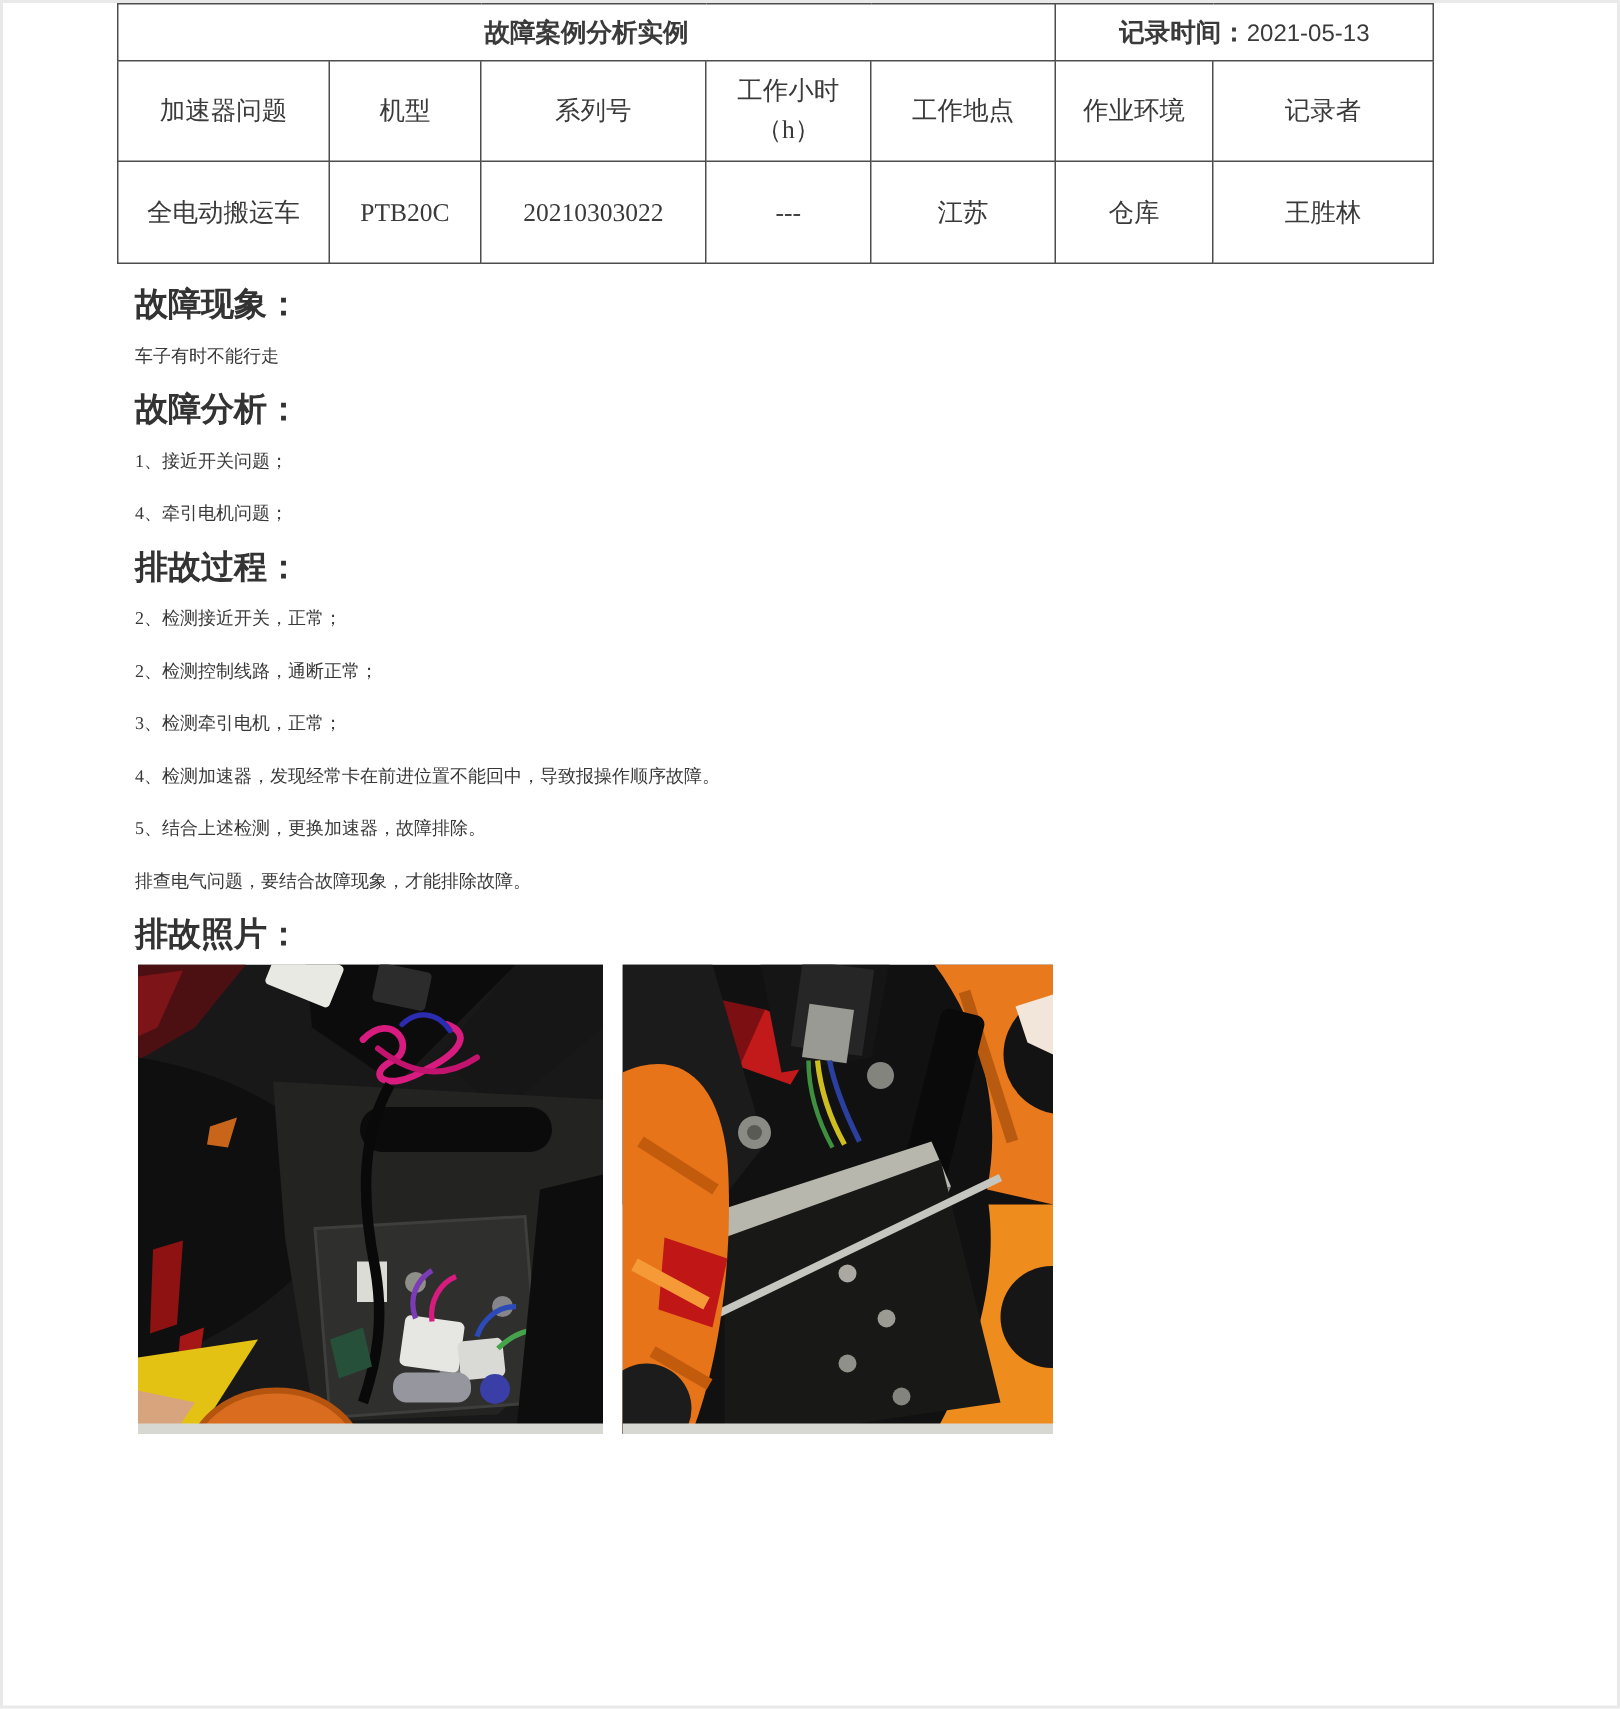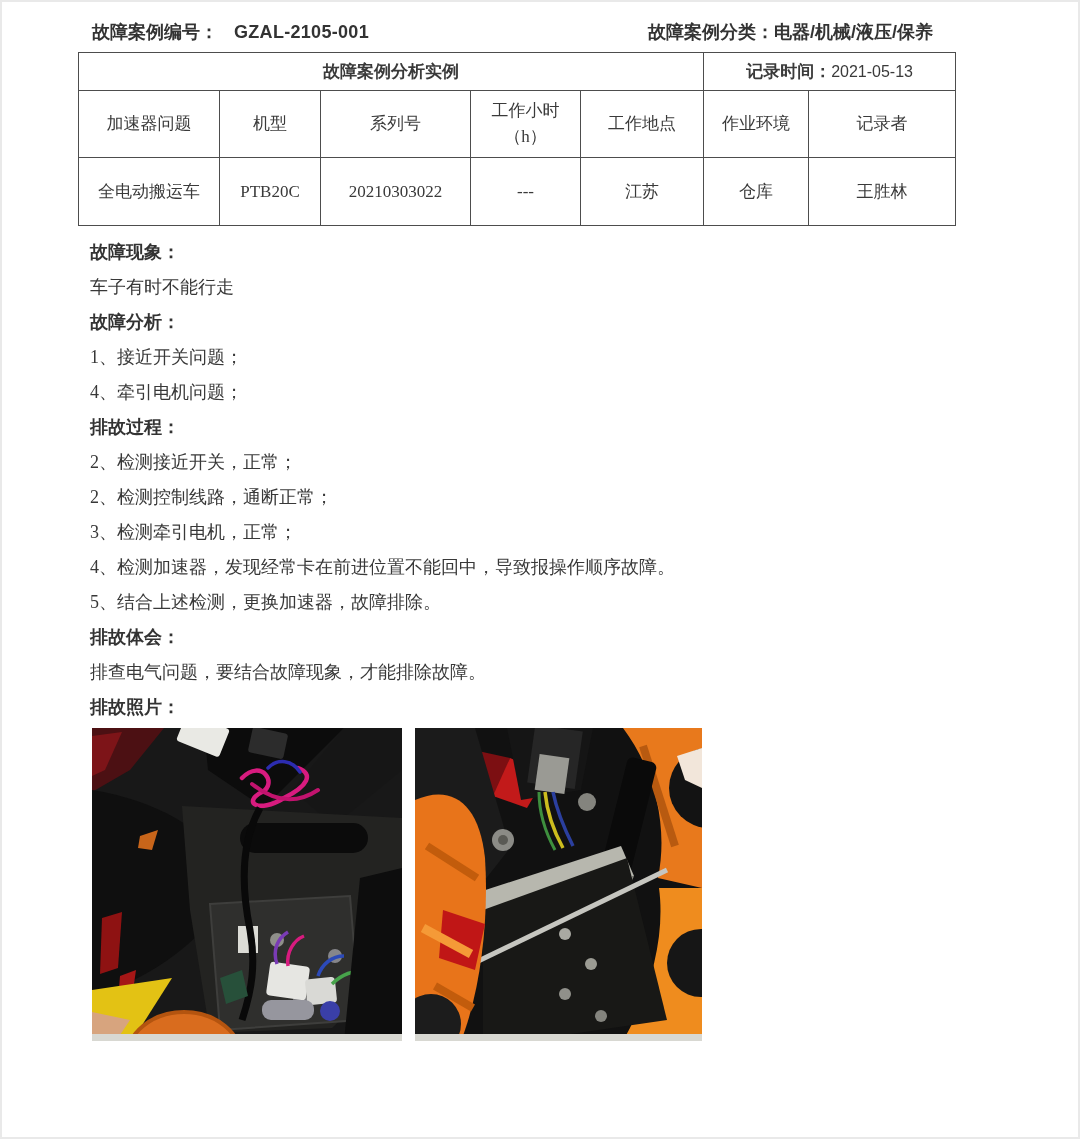--- a/index.html
+++ b/index.html
@@ -29,42 +29,34 @@
     padding:0 2px; font-weight:normal; overflow:hidden;
   }
   tr.title-row td { height:37px; font-weight:bold; font-size:17px; }
   tr.head-row th { height:66px; white-space:pre-line; line-height:26px; }
   tr.data-row td { height:67px; }
   .record-cell .lbl { font-weight:bold; }
   .record-cell .val { font-weight:normal; font-family:"Liberation Sans", sans-serif; font-size:16px; }
 
   
   .body-text { margin:9px 90px 0 88px; }
-  .body-text p { margin:0; line-height:35px; font-size:18px; }
+  .body-text p { margin:0; line-height:35px; font-size:12px; }
   .body-text p.h {
-    font-family:"Liberation Sans", sans-serif; font-weight:bold; font-size:18px; color:#333;
+    font-family:"Liberation Sans", sans-serif; font-weight:bold; font-size:22px; color:#333;
   }
 
   
   .photos { display:flex; margin:3px 0 0 90px; gap:13px; }
   .photo { display:block; }
 </style>
 </head>
 <body>
 
 <div class="page">
 
-  <div class="meta-row">
-    <div class="meta-left">
-      <span class="lbl">故障案例编号：</span><span class="val">GZAL-2105-001</span>
-    </div>
-    <div class="meta-right">
-      <span class="lbl">故障案例分类：</span><span class="val">电器/机械/液压/保养</span>
-    </div>
-  </div>
 
   <table class="case-table">
     <colgroup>
       <col style="width:141px">
         <col style="width:101px">
         <col style="width:150px">
       <col style="width:110px">
         <col style="width:123px">
         <col style="width:105px">
         <col style="width:147px">
@@ -106,21 +98,20 @@
     <p>1、接近开关问题；</p>
     <p>4、牵引电机问题；</p>
 
     <p class="h">排故过程：</p>
     <p>2、检测接近开关，正常；</p>
     <p>2、检测控制线路，通断正常；</p>
     <p>3、检测牵引电机，正常；</p>
     <p>4、检测加速器，发现经常卡在前进位置不能回中，导致报操作顺序故障。</p>
     <p>5、结合上述检测，更换加速器，故障排除。</p>
 
-    <p class="h">排故体会：</p>
     <p>排查电气问题，要结合故障现象，才能排除故障。</p>
 
     <p class="h">排故照片：</p>
   </div>
 
   <div class="photos">
 
     <svg class="photo" width="310" height="313" viewBox="0 0 310 313" xmlns="http://www.w3.org/2000/svg">
       <rect width="310" height="313" fill="#181818"></rect>
 

